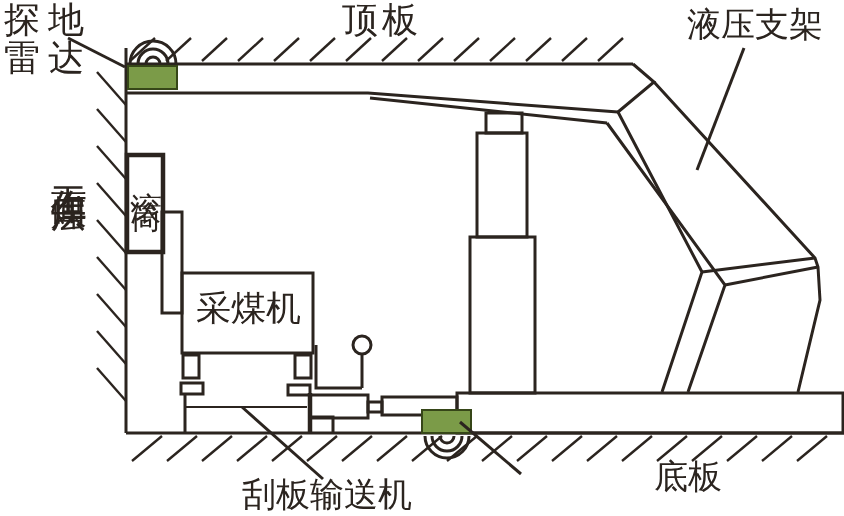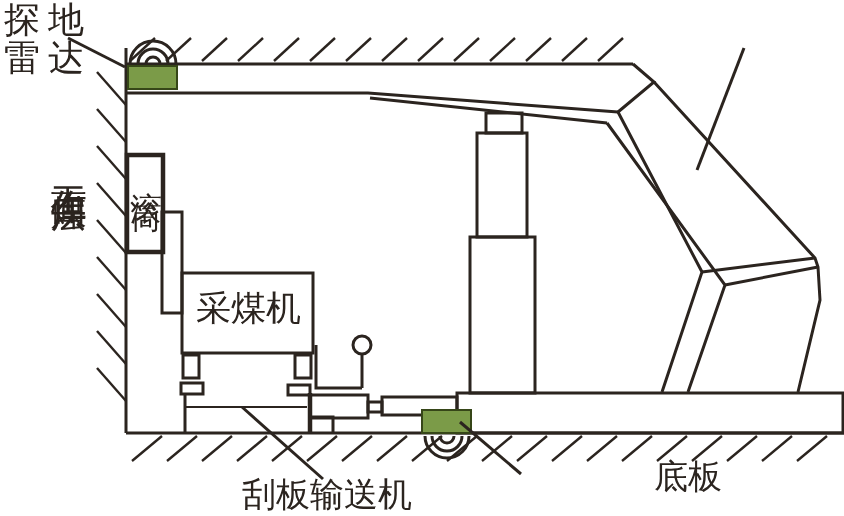--- a/index.html
+++ b/index.html
@@ -141,18 +141,20 @@
     <g class="leader">
       <line x1="68" y1="38" x2="125" y2="67"></line>
       <line x1="744" y1="48" x2="697" y2="170"></line>
       <line x1="242" y1="407" x2="323" y2="479"></line>
       <line x1="460" y1="422" x2="521" y2="474"></line>
     </g>
   </svg>
 
   <div class="label" style="left:4px;  top:2px;   font-size:36px; letter-spacing:8px;">探地
 雷达</div>
+  <div class="label" style="left:342px;top:2px;   font-size:36px; letter-spacing:4px;">顶板</div>
+  <div class="label" style="left:687px;top:7px;   font-size:34px;">液压支架</div>
   <div class="label v" style="left:49px; top:158px; font-size:36px; letter-spacing:3px;">工作面煤层</div>
   <div class="label v" style="left:129px;top:166px; font-size:32px; letter-spacing:10px;">滚筒</div>
   <div class="label" style="left:196px;top:291px; font-size:35px;">采煤机</div>
   <div class="label" style="left:242px;top:477px; font-size:34px;">刮板输送机</div>
   <div class="label" style="left:654px;top:459px; font-size:34px;font-family:Liberation Serif, serif;">底板</div>
 </div>
 
 </body></html>

